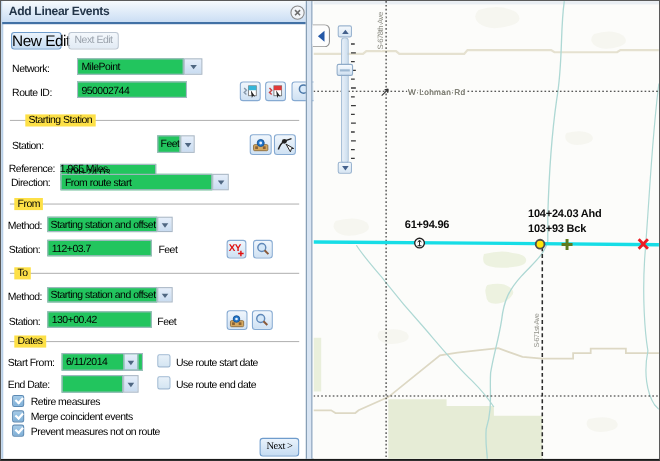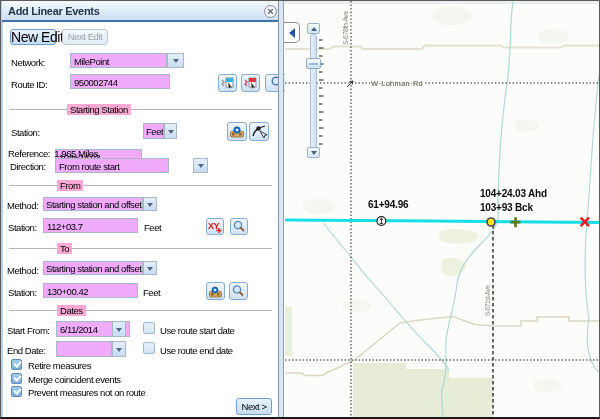--- a/index.html
+++ b/index.html
@@ -1,25 +1,25 @@
 <!DOCTYPE html>
 <html><head>
 <meta charset="utf-8">
 <style>
 * { margin:0; padding:0; box-sizing:border-box; }
 html,body { width:600px; height:419px; overflow:hidden; }
 body { position:relative; font-family:"Liberation Sans",sans-serif; font-size:9.5px; letter-spacing:-0.45px; color:#000; background:#fff; border:1px solid #5a5a5a; border-bottom:2px solid #1a1a1a; }
 .abs { position:absolute; }
 .lbl { position:absolute; font-size:9.5px; color:#000; white-space:nowrap; }
-.inp { position:absolute; background:#f0abfc; border:1px solid #a9b7c6; font-size:9.5px; padding:2px 0 0 3px; white-space:nowrap; overflow:hidden; }
+.inp { position:absolute; background:#22c55e; border:1px solid #a9b7c6; font-size:9.5px; padding:2px 0 0 3px; white-space:nowrap; overflow:hidden; }
 .trig { position:absolute; background:linear-gradient(#e5eefa,#c9dcf1); border:1px solid #a9b7c6; }
 .trig:after { content:""; position:absolute; left:50%; top:50%; margin:-1.5px 0 0 -3px; border:3px solid transparent; border-top:4px solid #4f6782; }
 .ibtn { position:absolute; border:1px solid #86aad2; border-radius:3px; background:linear-gradient(#f0f6fc,#cfe1f3);margin-left:44px; }
 .fl { position:absolute; height:1px; background:#b6b6b6; }
-.flbl { position:absolute; font-size:9.5px; color:#000; background:#f9a8d4; padding:0 3px; white-space:nowrap;margin-left:44px; }
+.flbl { position:absolute; font-size:9.5px; color:#000; background:#fde047; padding:0 3px; white-space:nowrap; }
 .cb { position:absolute; width:10.5px; height:10.5px; border:1px solid #5c8ab4; background:linear-gradient(#a5cbe8,#7fb0d8); border-radius:2px; }
 .cb:after { content:""; position:absolute; left:2px; top:1px; width:5px; height:3px; border-left:2px solid #fff; border-bottom:2px solid #fff; transform:rotate(-48deg); }
 .cbe { position:absolute; width:12px; height:12px; border:1px solid #9db8d2; background:linear-gradient(#e8f1f9,#d4e5f2); border-radius:2px; }
 </style>
 </head>
 <body>
 
 <div class="abs" style="left:0;top:0;width:277px;height:417px;background:#fff;border-left:2px solid #b9d0e8;"></div>
 
 <div class="abs" style="left:1px;top:0;width:276px;height:21px;background:linear-gradient(#f6fafd,#cbdef4);border-bottom:2px solid #4271a5;"></div>
@@ -100,21 +100,21 @@
 <circle cx="8.5" cy="5.5" r="2.2" fill="#222"></circle>
 <line x1="9" y1="5" x2="15" y2="3" stroke="#222" stroke-width="1.2"></line>
 <path d="M10,8 L14,15 L15,12 L17,12 Z" fill="#fff" stroke="#222" stroke-width="0.9"></path>
 </svg>
 </div>
 
 <div class="lbl" style="left:7px;top:147px;">Reference:&nbsp; 1.965 Miles</div>
 
 <div class="lbl" style="left:9px;top:160px;">Direction:</div>
 
-<div class="inp" style="left:54px;top:157px;width:114px;height:15px;">From route start</div>
+<div class="inp" style="left:54px;top:157px;width:138px;height:15px;">From route start</div>
 
 <div class="trig" style="left:192px;top:157px;width:15px;height:15px;"></div>
 
 <div class="fl" style="left:8px;top:184px;width:263px;"></div>
 
 <div class="flbl" style="left:12px;top:179px;">From</div>
 
 <div class="lbl" style="left:6px;top:199px;">Method:</div>
 
 <div class="inp" style="left:42px;top:196px;width:100px;height:14px;padding-left:2px;padding-top:1px;">Starting station and offset</div>
@@ -203,21 +203,21 @@
 <div class="lbl" style="left:27px;top:359px;">Retire measures</div>
 
 <div class="cb" style="left:10px;top:372px;"></div>
 
 <div class="lbl" style="left:27px;top:373px;">Merge coincident events</div>
 
 <div class="cb" style="left:10px;top:385px;"></div>
 
 <div class="lbl" style="left:27px;top:386px;">Prevent measures not on route</div>
 
-<div class="abs" style="left:235px;top:397px;width:36px;height:17px;border:1px solid #6f9ccc;border-radius:3px;background:linear-gradient(#eaf3fc,#c6dcf2);text-align:center;line-height:15px;font-size:9.5px;">Next &gt;</div>
+<div class="abs" style="left:235px;top:397px;width:36px;height:17px;border:1px solid #6f9ccc;border-radius:3px;background:linear-gradient(#eaf3fc,#c6dcf2);text-align:center;line-height:15px;font-size:9.5px;font-family:Liberation Serif, serif;">Next &gt;</div>
 
 <div class="abs" style="left:277px;top:0;width:6px;height:417px;background:#d9e5f3;border-left:1px solid #7e97b0;border-right:1px solid #8aa2ba;"></div>
 
 <div class="abs" style="left:284px;top:0;width:315px;height:417px;background:#fcfcfa;">
 <svg width="315" height="417" style="position:absolute;left:0;top:0;">
 
 <rect x="0" y="0" width="315" height="3" fill="#e9eef3"></rect>
 
 <g fill="#f6f6f0">
 <path d="M150,8 q20,-6 34,2 q8,8 -4,12 q-20,6 -30,-2 q-6,-6 0,-12 Z"></path>

